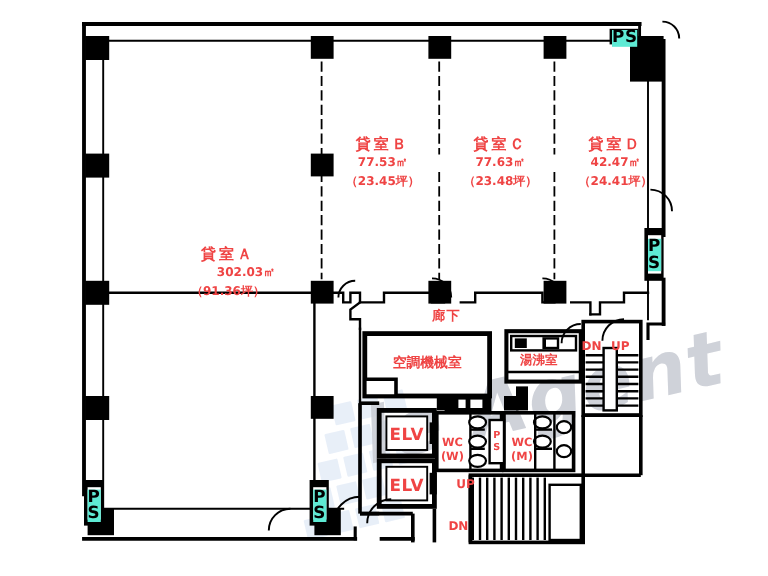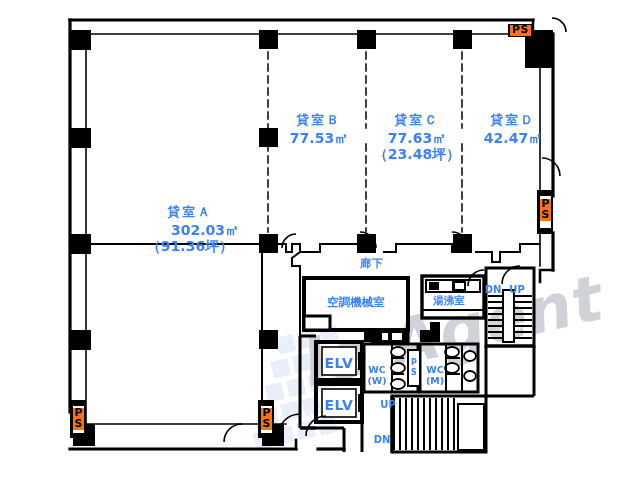--- a/index.html
+++ b/index.html
@@ -36,56 +36,55 @@
     font-style: italic;
     color: #c9ccd4;
     opacity: .88;
     transform: rotate(-13deg);
     transform-origin: left top;
     white-space: nowrap;
     letter-spacing: 1px;
   }
   .lbl {
     position: absolute;
-    color: #3b82f6;
+    color: #ef4444;
     white-space: nowrap;
     font-weight: bold;
     line-height: 1.18;
     text-align: center;
   }
   .room-title {
     font-size: 12.5px;
     letter-spacing: 2.5px;
   }
   .room-area {
-    font-size: 14px;
+    font-size: 10px;
     letter-spacing: 0px;
   }
   .small-jp {
     font-size: 11px;
     font-weight: bold;
     letter-spacing: 1px;
   }
   .tiny {
     font-size: 9.5px;
     font-weight: bold;
   }
   .elv {
     font-size: 14px;
     font-weight: bold;
     letter-spacing: .5px;
   }
   .ps {
     position: absolute;
-    font-size: 11px;
+    font-size: 14px;
     font-weight: bold;
     line-height: 0.98;
     color: #000;
-    text-align: center;
-    background: #f97316;
+    background: #5eead4;
   }
   .ps span { display: block; }
   .stack { display: block; }
 </style>
 </head>
 <body>
 
 <div id="plan">
 
   <svg width="640" height="480">
@@ -311,27 +310,29 @@
       <path d="M468 248 a16 16 0 0 0 -16 -16"></path>
     </g>
   </svg>
 
   <div class="lbl room-title" style="left:142px; top:205px; width:96px;">貸室Ａ</div>
   <div class="lbl room-area" style="left:155px; top:222px; width:100px;">302.03㎡</div>
   <div class="lbl room-area" style="left:140px; top:238px; width:100px;">（91.36坪）</div>
 
   <div class="lbl room-title" style="left:276px; top:113px; width:86px;">貸室Ｂ</div>
   <div class="lbl room-area" style="left:274px; top:130px; width:90px;">77.53㎡</div>
+  <div class="lbl room-area" style="left:272px; top:146px; width:94px;">（23.45坪）</div>
 
   <div class="lbl room-title" style="left:374px; top:113px; width:86px;">貸室Ｃ</div>
   <div class="lbl room-area" style="left:372px; top:130px; width:90px;">77.63㎡</div>
   <div class="lbl room-area" style="left:370px; top:146px; width:94px;">（23.48坪）</div>
 
   <div class="lbl room-title" style="left:470px; top:113px; width:86px;">貸室Ｄ</div>
   <div class="lbl room-area" style="left:468px; top:130px; width:90px;">42.47㎡</div>
+  <div class="lbl room-area" style="left:466px; top:146px; width:94px;">（24.41坪）</div>
 
   <div class="lbl small-jp" style="left:352px; top:258px; width:40px;">廊下</div>
 
   <div class="lbl small-jp" style="left:314px; top:296px; width:84px; font-size:11.5px; letter-spacing:0;">空調機械室</div>
 
   <div class="lbl small-jp" style="left:424px; top:294px; width:50px; font-size:10.5px; letter-spacing:0;">湯沸室</div>
 
   <div class="lbl elv" style="left:322px; top:355px; width:34px;">ELV</div>
   <div class="lbl elv" style="left:322px; top:397px; width:34px;">ELV</div>
 

